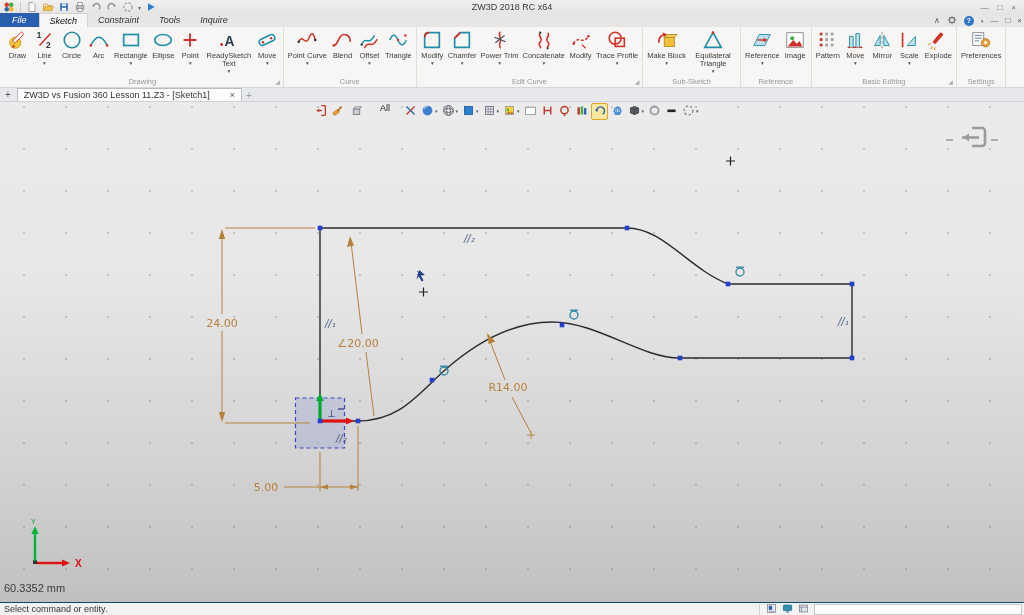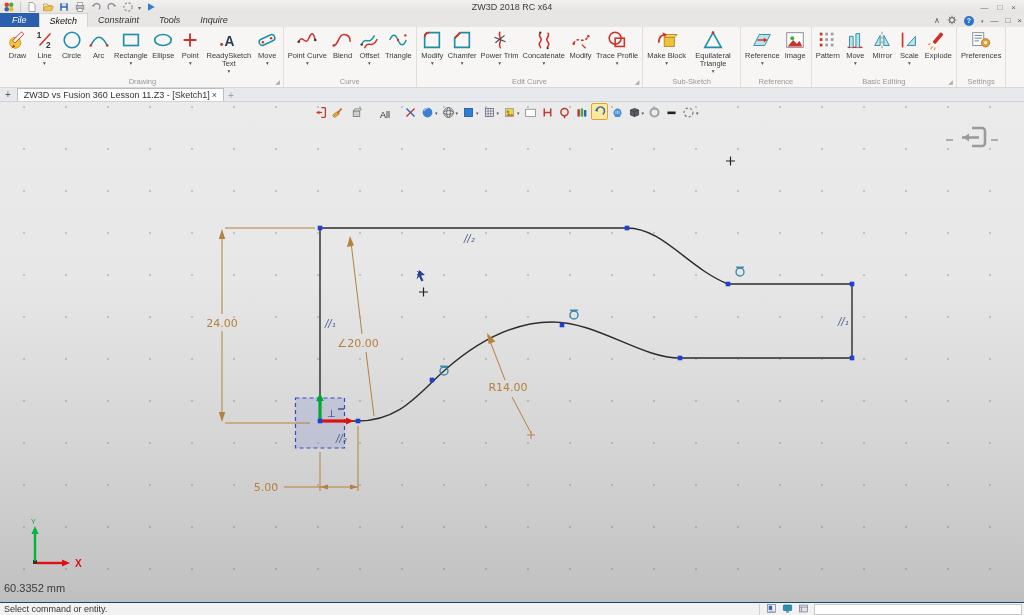--- a/index.html
+++ b/index.html
@@ -36,32 +36,32 @@
   .rtext{font-size:7.5px;line-height:8px;color:#3b3b3b;text-align:center;max-width:46px;margin-top:1px;}
   .rcaret{font-size:5.5px;color:#555;line-height:5px;margin-top:1px;}
   .rlabel{height:11px;display:flex;align-items:center;justify-content:center;gap:4px;
           font-size:7.5px;color:#9a9896;position:relative;}
   .rlauncher{position:absolute;right:1px;font-size:6px;color:#b0aeac;}
   
   .doctabs{height:14px;background:#e7e9ec;border-bottom:1px solid #cfd2d7;display:flex;align-items:flex-end;
            font-size:9px;color:#333;padding-left:3px;gap:4px;}
   .newtab{color:#5a5a5a;font-size:10px;line-height:12px;padding:0 2px;}
   .dtab{background:#fdfdfd;border:1px solid #b9bdc4;border-bottom:none;height:13px;display:flex;
-        align-items:center;gap:2px;padding:0 6px;}
+        align-items:center;gap:20px;padding:0 6px;}
   .dtab .close{color:#555;font-size:9px;}
   .ghostplus{color:#9aa0a8;font-size:10px;}
   
   .canvas{position:relative;height:500px;
      background:
        radial-gradient(rgba(105,105,105,.30) 1px, transparent 1.3px),
        linear-gradient(180deg,#ebebeb 0%,#e7e7e7 35%,#d4d4d4 70%,#c3c3c3 96%,#bfbfbf 100%);
      background-size:42px 42px,100% 100%;background-position:3px 26px,0 0;overflow:hidden;}
   .hints{position:absolute;left:8px;top:13px;font-size:9px;line-height:11px;color:#222;}
   .coord{position:absolute;left:4px;top:480px;font-size:11px;color:#3a3a3a;}
-  .da-toolbar{position:absolute;left:313px;top:1px;display:flex;align-items:flex-end;gap:2px;height:17px;}
+  .da-toolbar{position:absolute;left:313px;top:1px;display:flex;align-items:flex-start;gap:2px;height:17px;}
   .da-item{display:flex;align-items:center;padding:1px;}
   .da-item svg{width:13px;height:13px;display:block;}
   .da-item.hl{background:#fce9a0;border:1px solid #e0a62c;border-radius:2px;}
   .da-all{font-size:9px;color:#222;margin:0 11px 0 14px;}
   .da-caret{font-size:5px;color:#555;margin-left:1px;}
   .sketch{position:absolute;left:0;top:0;}
   
   .statusbar{position:relative;height:13px;background:#f2f2f2;border-top:1px solid #0c4a6e;
              font-size:9px;color:#333;display:flex;align-items:center;padding-left:4px;}
   .sb-right{position:absolute;right:2px;top:1px;display:flex;align-items:center;gap:5px;

